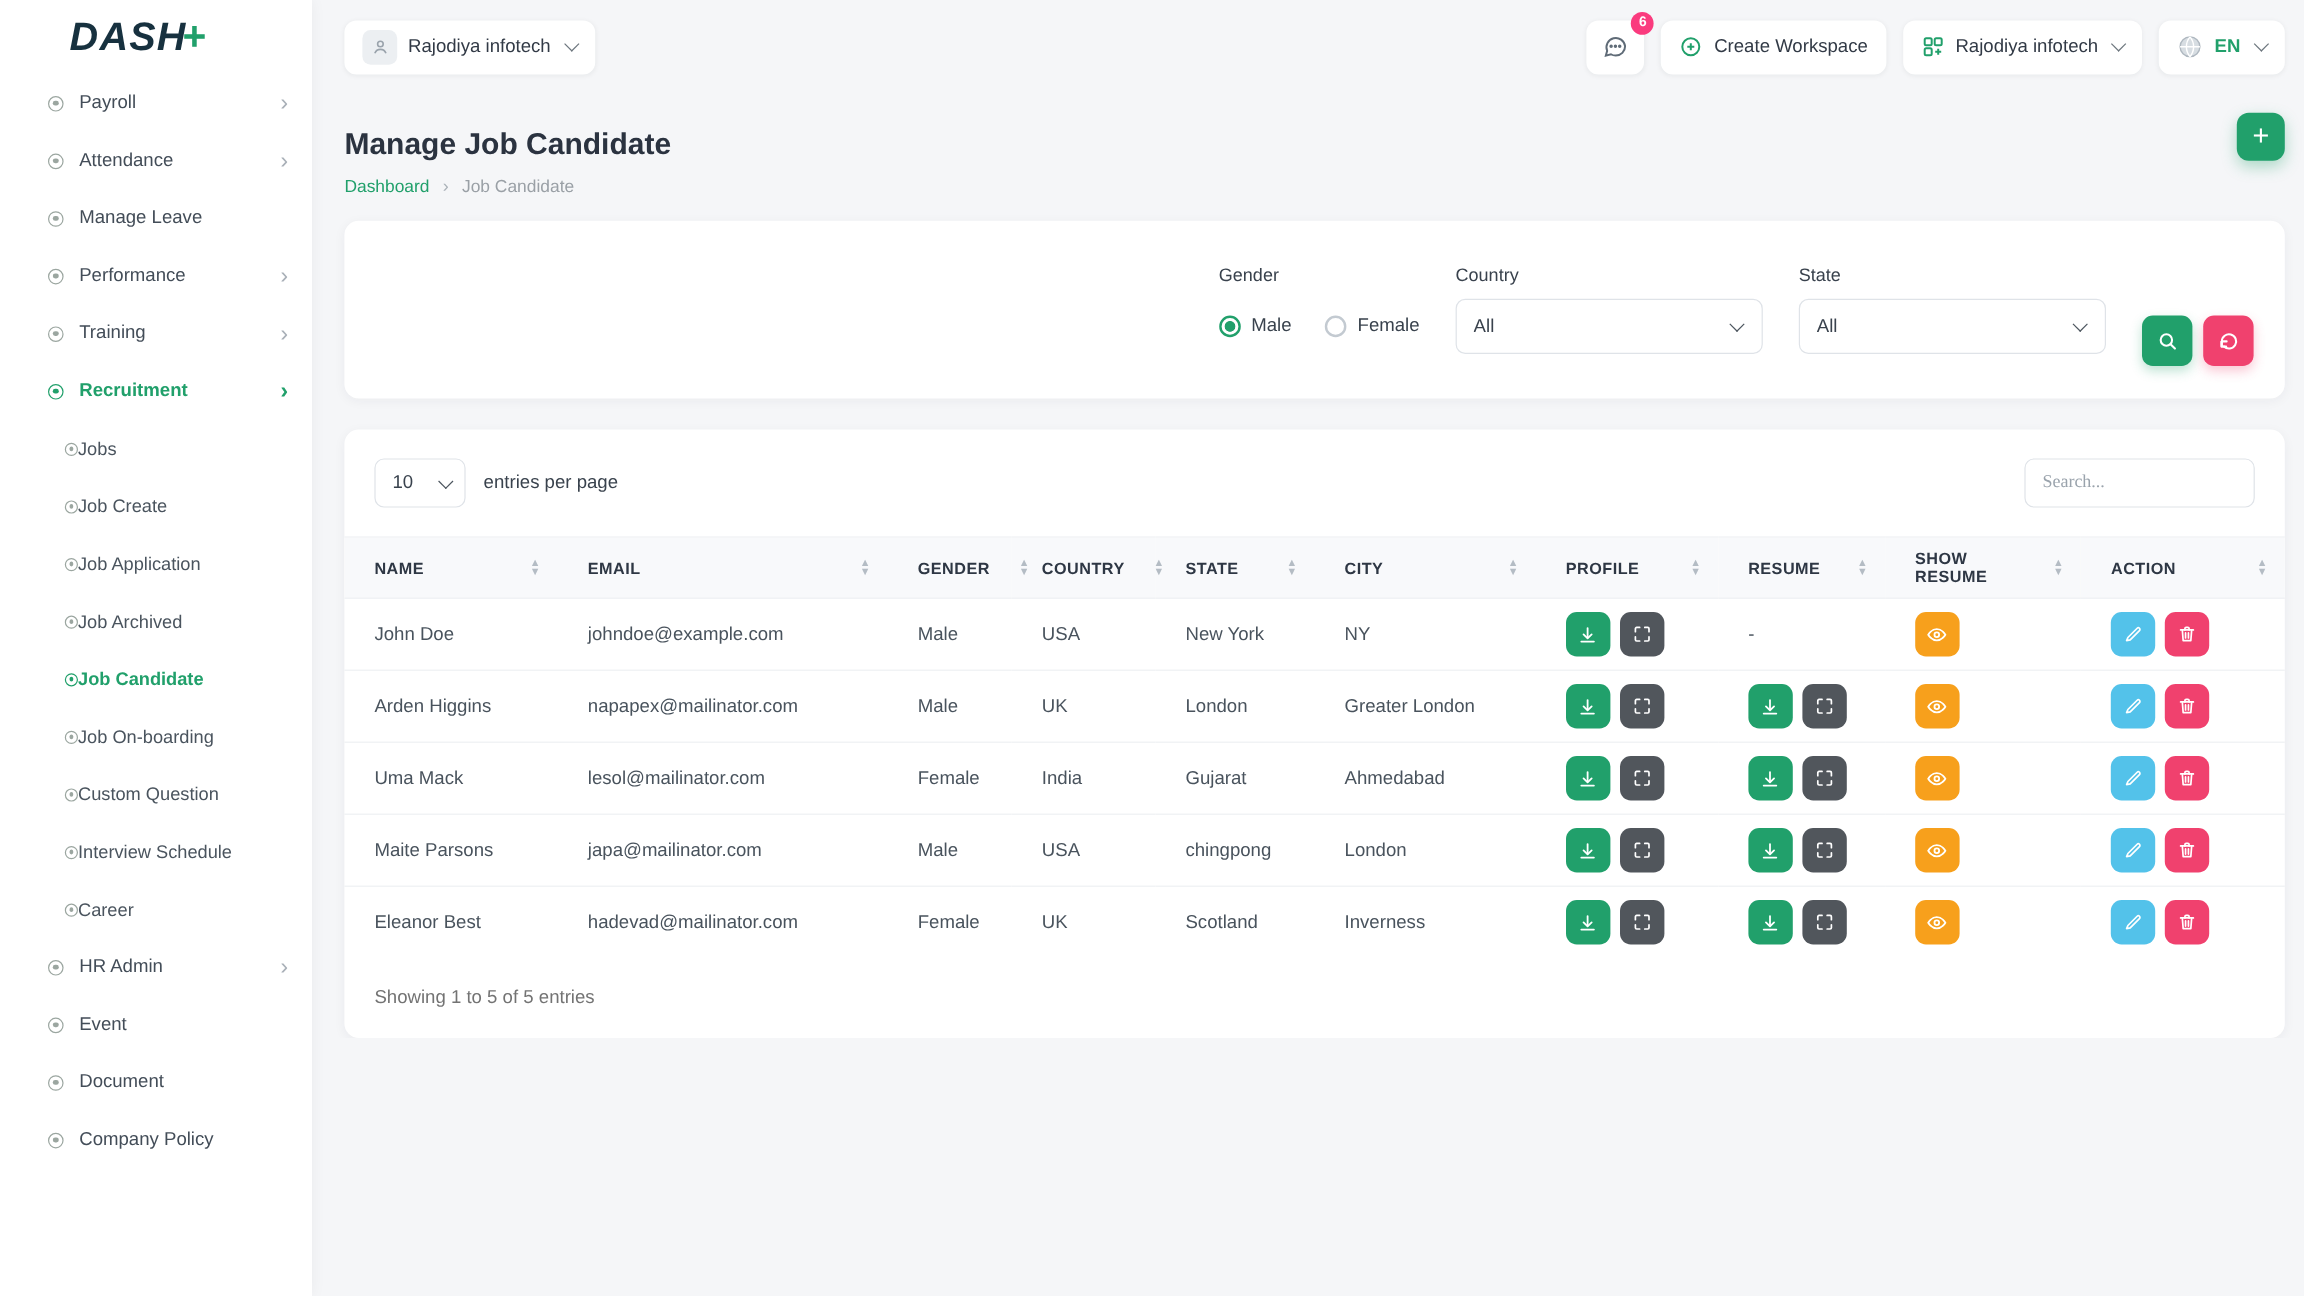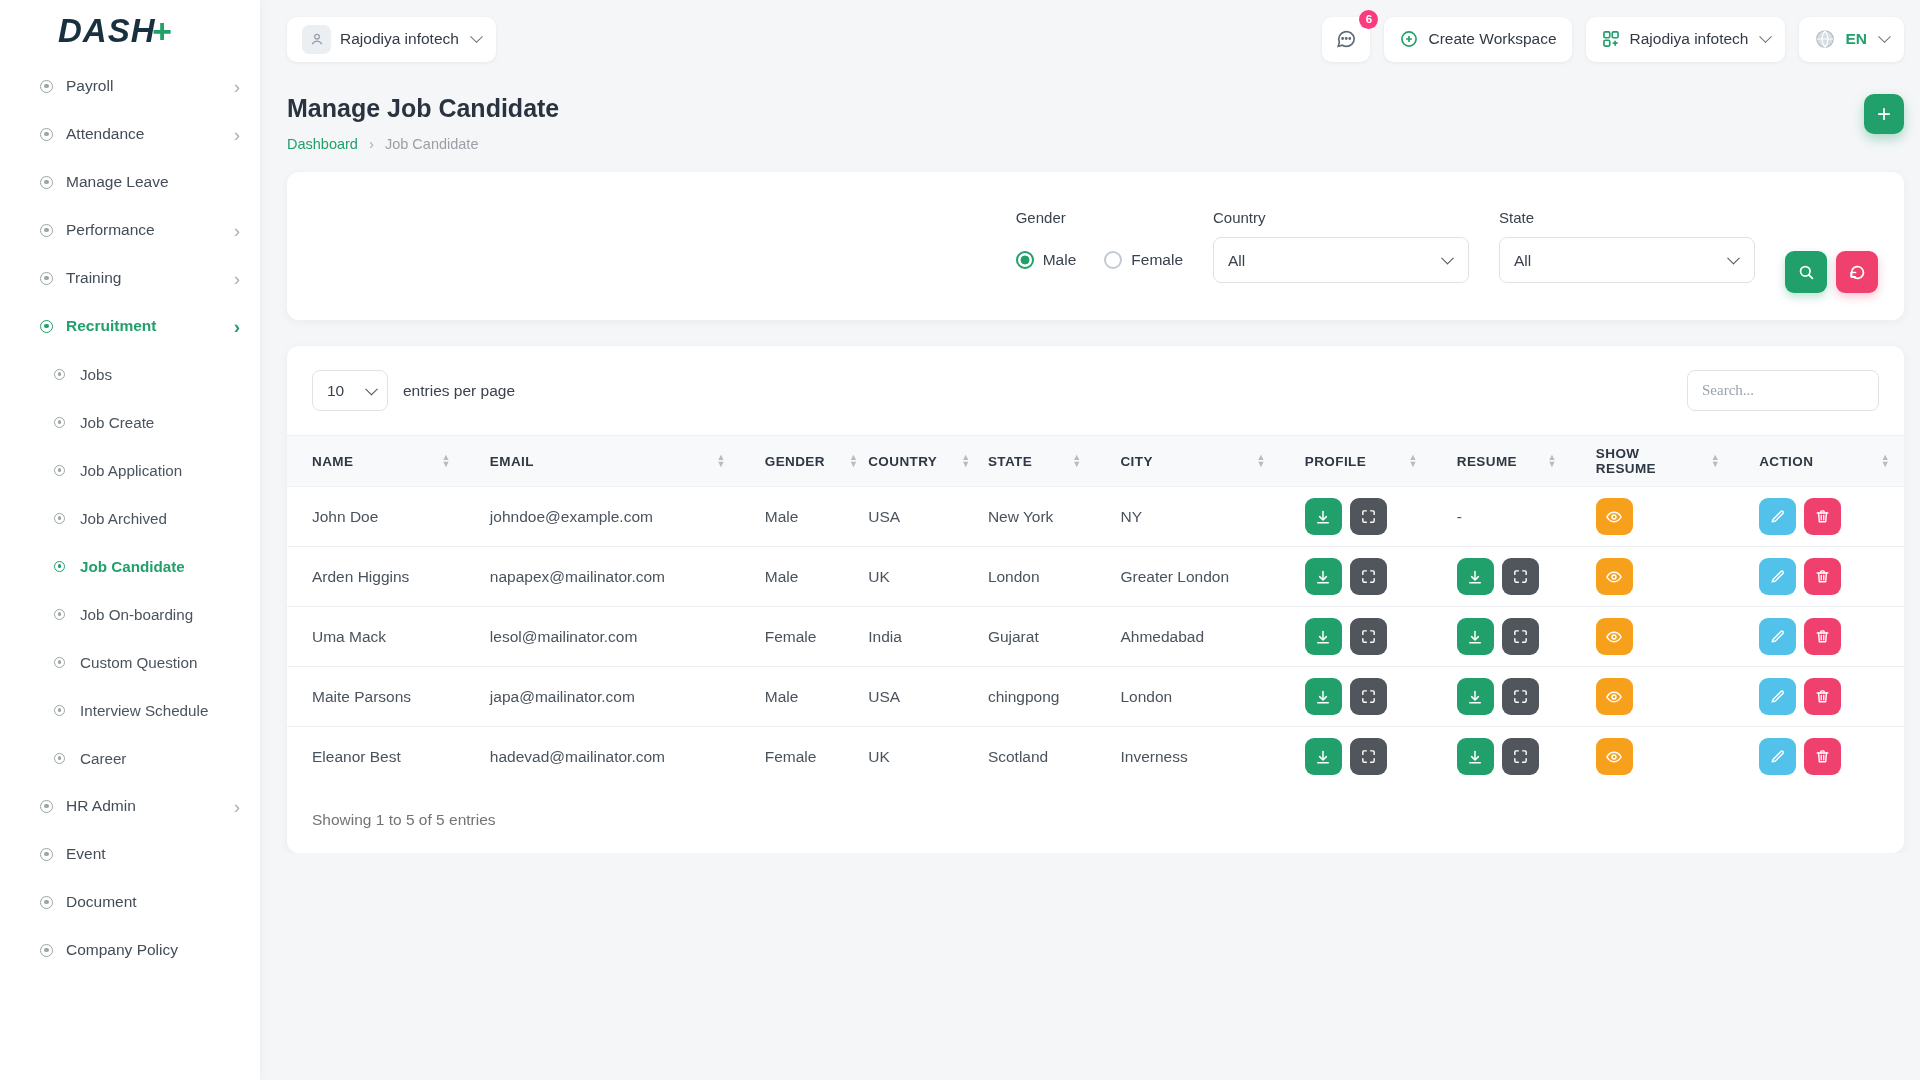--- a/index.html
+++ b/index.html
@@ -21,21 +21,21 @@
     background:linear-gradient(90deg,#35b376,#1d9c5f); color:#fff;
     display:flex; align-items:center; gap:13px; padding:0 15px;
     font-weight:700; font-size:16.5px; cursor:pointer;
     box-shadow:0 7px 14px rgba(40,167,110,.28); }
   .hrm-pill .chev-down { margin-left:auto; font-size:15px; opacity:.95; }
   .side-item { height:48px; display:flex; align-items:center; gap:13px;
     padding:0 20px 0 40px; font-size:15.5px; color:#434d58; cursor:pointer; }
   .side-item .chev { margin-left:auto; color:#a9b0b8; font-size:19px; line-height:1; }
   .side-item.active { color:#21a06b; font-weight:700; }
   .side-item.active .chev { color:#21a06b; }
-  .sub-item { height:48px; display:flex; align-items:center; gap:15px;
+  .sub-item { height:48px; display:flex; align-items:center; 
     padding:0 20px 0 54px; font-size:15.2px; color:#4a545e; cursor:pointer; }
   .sub-item.active { color:#21a06b; font-weight:700; }
   .dot { width:13px; height:13px; min-width:13px; border:1.5px solid #9ba6a0; border-radius:50%; position:relative; }
   .dot::after { content:''; position:absolute; inset:3.2px; background:#9ba6a0; border-radius:50%; }
   .dot.sm { width:11px; height:11px; min-width:11px; }
   .dot.sm::after { inset:2.6px; }
   .dot.green { border-color:#21a06b; } .dot.green::after { background:#21a06b; }
 
   
   .main { flex:1; display:flex; flex-direction:column; overflow:hidden; }
@@ -49,21 +49,21 @@
     transform:rotate(45deg) translate(-2px,-2px); margin-left:4px; }
   .top-right { margin-left:auto; display:flex; align-items:center; gap:14px; }
   .chat-btn { width:48px; justify-content:center; position:relative; padding:0; }
   .badge { position:absolute; top:-7px; right:-8px; background:#fa3b7e; color:#fff;
     font-size:11.5px; font-weight:700; min-width:19px; height:19px; border-radius:10px;
     display:flex; align-items:center; justify-content:center; padding:0 5px; }
   .lang-en { color:#21a06b; font-weight:600; }
 
   .content { padding:10px 16px 0 27px; overflow:hidden; }
   .page-head { display:flex; justify-content:space-between; align-items:flex-start; margin:12px 0 20px; }
-  .page-title { margin:0 0 12px; font-size:25px; font-weight:700; color:#2b3340; }
+  .page-title { margin:12px 0 12px; font-size:25px; font-weight:700; color:#2b3340; }
   .breadcrumb { display:flex; align-items:center; gap:11px; font-size:14.5px; }
   .breadcrumb a { color:#21a06b; text-decoration:none; cursor:pointer; }
   .crumb-sep { color:#aab1b8; font-size:15px; }
   .crumb-cur { color:#9aa0a6; }
   .add-btn { width:40px; height:40px; border-radius:10px; background:#21a06b; color:#fff;
     border:none; font-size:24px; line-height:1; cursor:pointer;
     box-shadow:0 5px 12px rgba(33,160,107,.35); }
 
   .card { background:#fff; border-radius:12px; box-shadow:0 2px 10px rgba(30,40,50,.05); }
   .filter-card { height:148px; display:flex; align-items:center; justify-content:flex-end;

